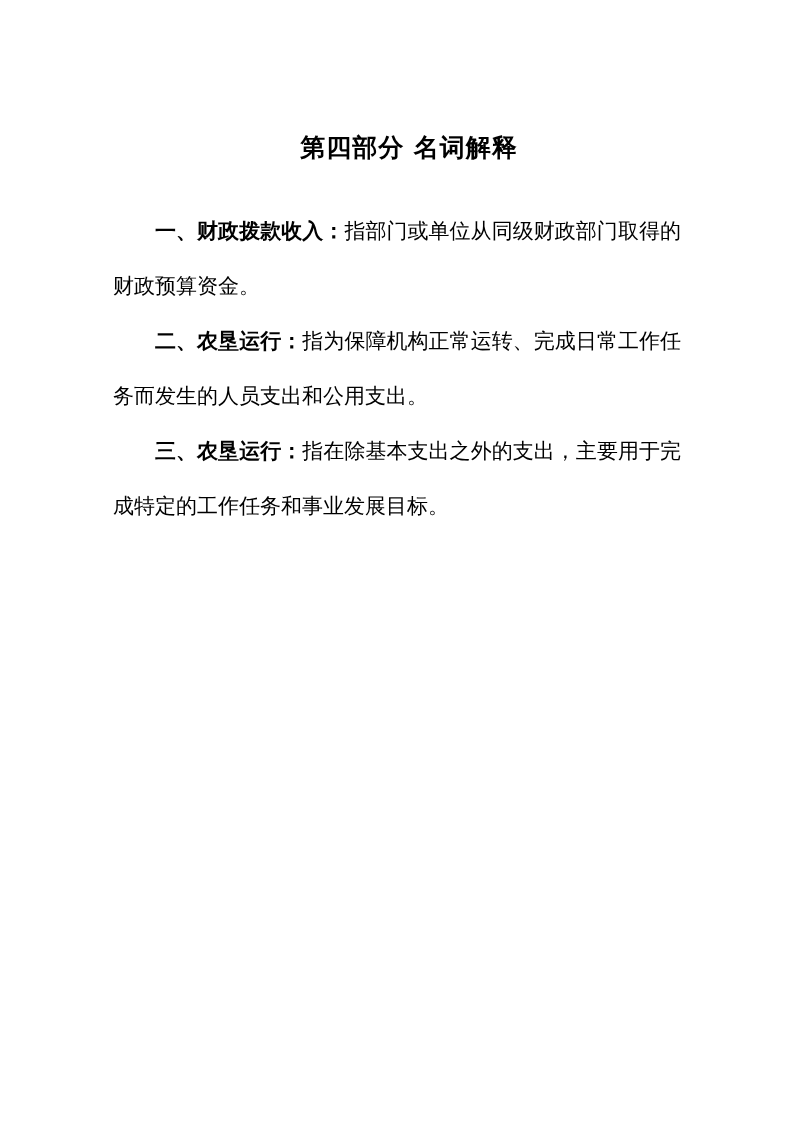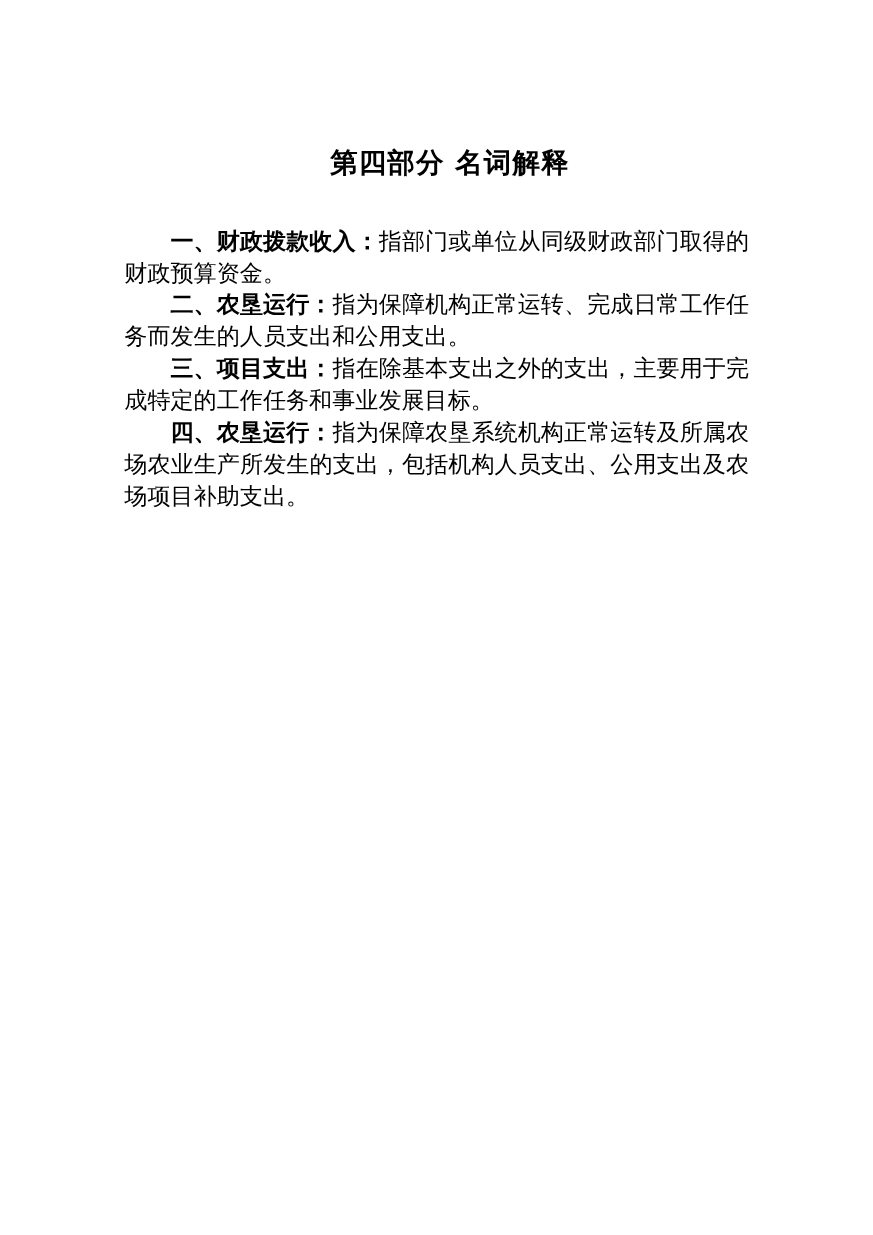--- a/index.html
+++ b/index.html
@@ -37,26 +37,26 @@
     padding-left: 12px;
   }
   .body-block {
     position: absolute;
     top: 205px;
     left: 113px;
     width: 568px;
   }
   .para {
     font-size: 21px;
-    line-height: 29px;
+    line-height: 55px;
     text-indent: 42px;
     text-align: justify;
     text-justify: inter-ideograph;
     margin: 0 0 0 0;
-    font-family: Liberation Serif, serif;
+    font-family: Liberation Mono, monospace;
   }
   .para .lead {
     font-weight: bold;
   }
   .page-number {
     position: absolute;
     top: 1030px;
     left: 0;
     width: 794px;
     text-align: right;
@@ -81,26 +81,23 @@
 
     <p class="para">
       <span class="lead">一、财政拨款收入：</span><span>指部门或单位从同级财政部门取得的财政预算资金。</span>
     </p>
 
     <p class="para">
       <span class="lead">二、农垦运行：</span><span>指为保障机构正常运转、完成日常工作任务而发生的人员支出和公用支出。</span>
     </p>
 
     <p class="para">
-      <span class="lead">三、项目支出：</span><span>指在除基本支出之外的支出，主要用于完成特定的工作任务和事业发展目标。</span>
+      <span class="lead">三、农垦运行：</span><span>指在除基本支出之外的支出，主要用于完成特定的工作任务和事业发展目标。</span>
     </p>
 
-    <p class="para">
-      <span class="lead">四、农垦运行：</span><span>指为保障农垦系统机构正常运转及所属农场农业生产所发生的支出，包括机构人员支出、公用支出及农场项目补助支出。</span>
-    </p>
 
   </div>
 
   <div class="page-number">
     <span class="pn-inner">- 42 -</span>
   </div>
 
 </div>
 
 </body></html>

